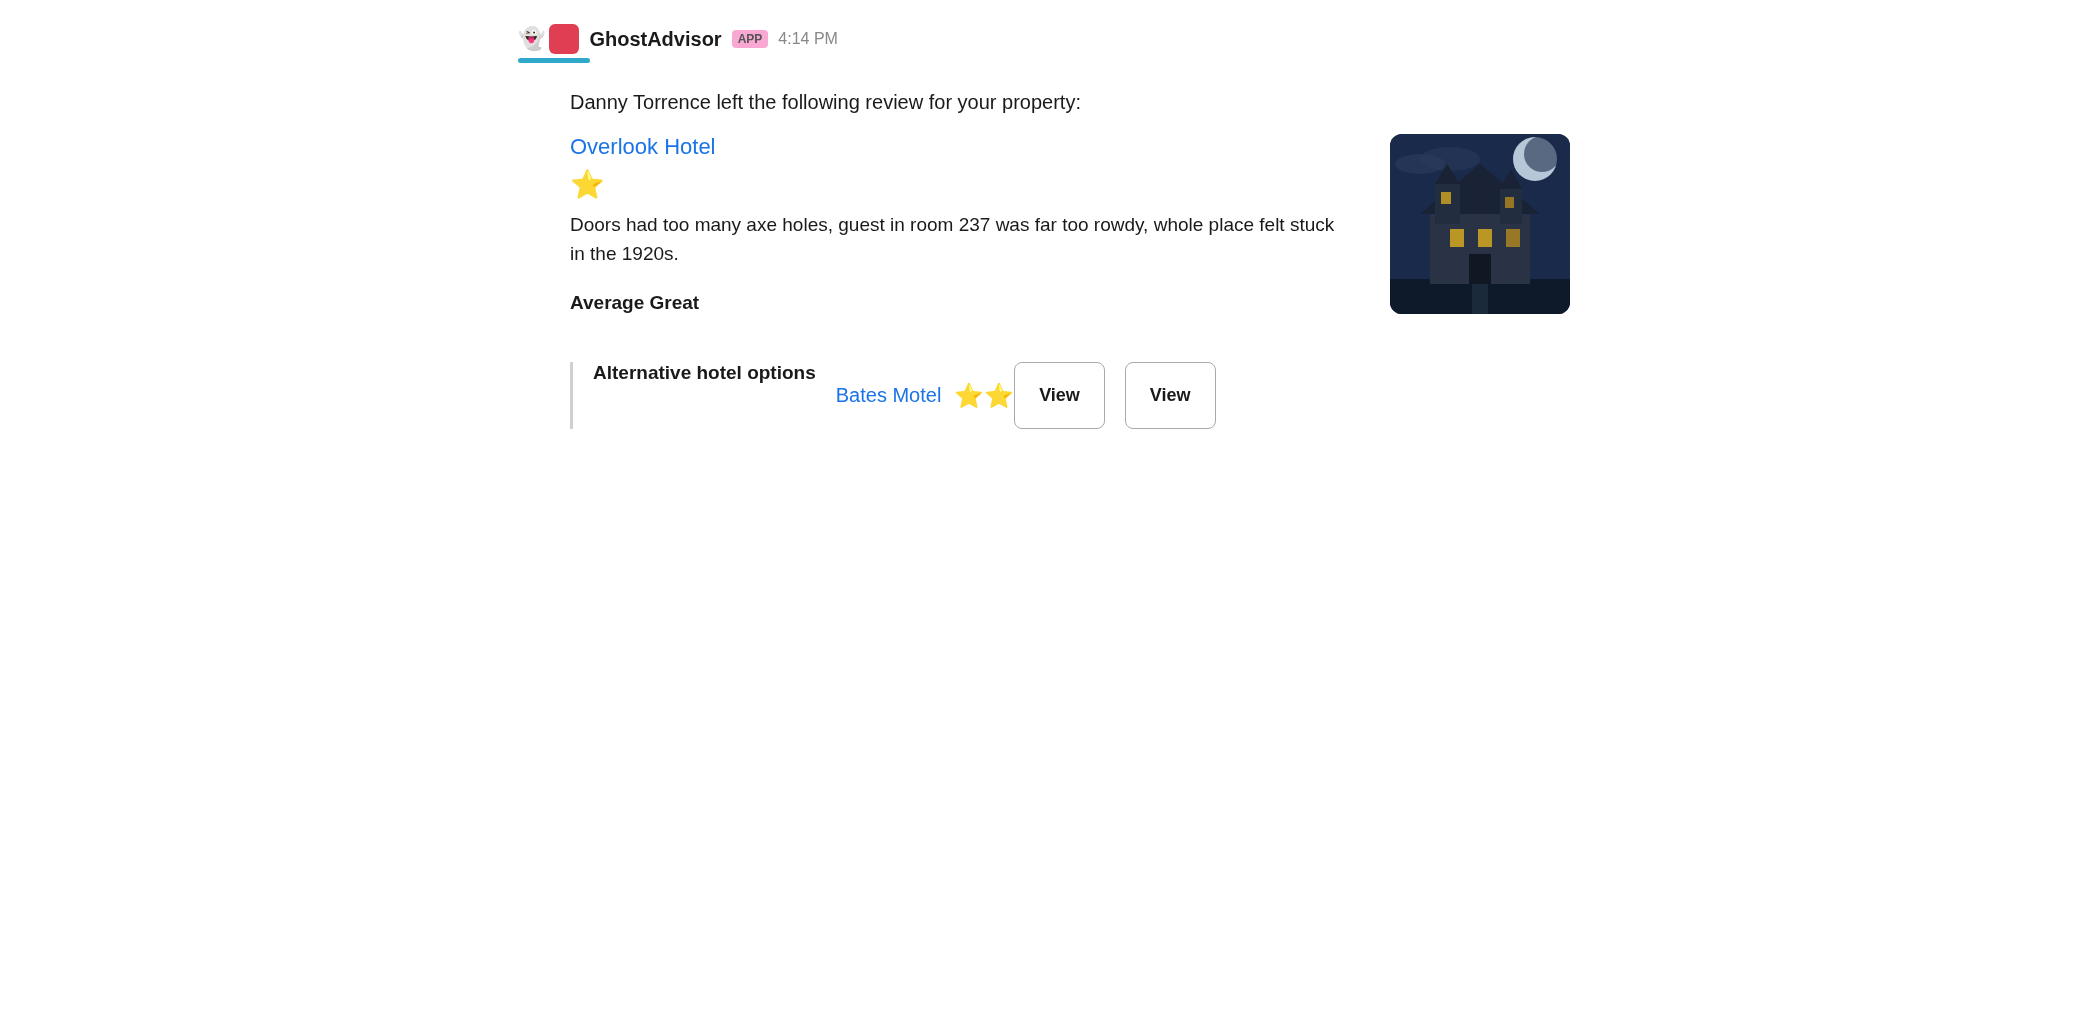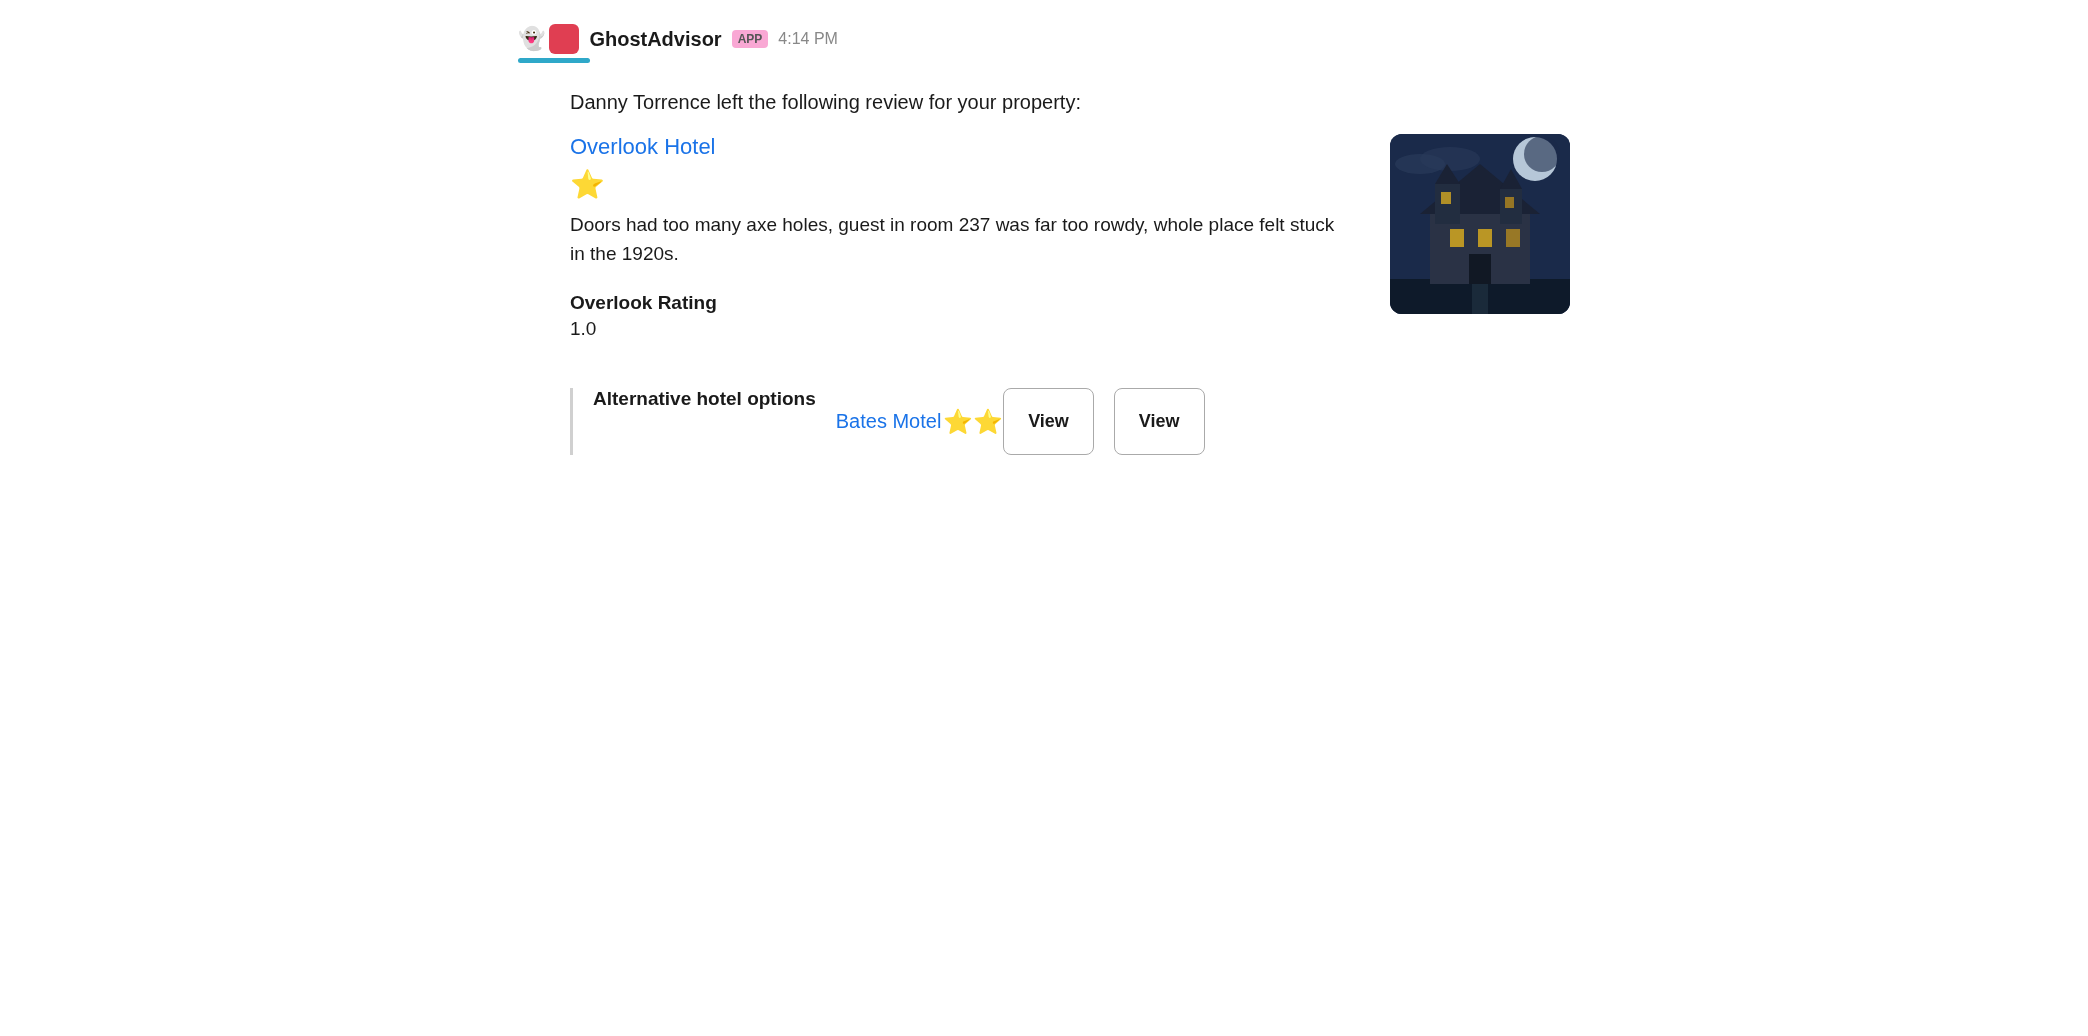--- a/index.html
+++ b/index.html
@@ -165,21 +165,21 @@
 
     .alternative-row {
       display: flex;
       align-items: center;
       justify-content: space-between;
     }
 
     .alternative-left {
       display: flex;
       align-items: center;
-      gap: 2px;
+      gap: 13px;
     }
 
     .alternative-hotel-link {
       color: #1a73e8;
       font-size: 20px;
       text-decoration: none;
     }
 
     .alternative-stars {
       font-size: 24px;
@@ -220,22 +220,21 @@
 
     <p class="intro-text">Danny Torrence left the following review for your property:</p>
 
     <div class="review-card">
       <div class="review-content">
         <a class="hotel-name-link" href="#">Overlook Hotel</a>
         <div class="star-rating">⭐</div>
         <p class="review-text">Doors had too many axe holes, guest in room 237 was far too rowdy, whole place felt stuck in the 1920s.</p>
 
         <div class="average-rating-section">
-          <div class="average-rating-label">Overlook Rating</div>
-          <div class="average-rating-value">1.0</div>
+          <div class="average-rating-label">Average Great</div>
         </div>
       </div>
 
       <div class="hotel-image">
         <svg class="hotel-image-svg" viewBox="0 0 180 180" xmlns="http://www.w3.org/2000/svg">
 
           <rect width="180" height="180" fill="#1a2a4a"></rect>
 
           <circle cx="145" cy="25" r="22" fill="#c8d8e8" opacity="0.9"></circle>
           <circle cx="152" cy="20" r="18" fill="#1a2a4a" opacity="0.6"></circle>

